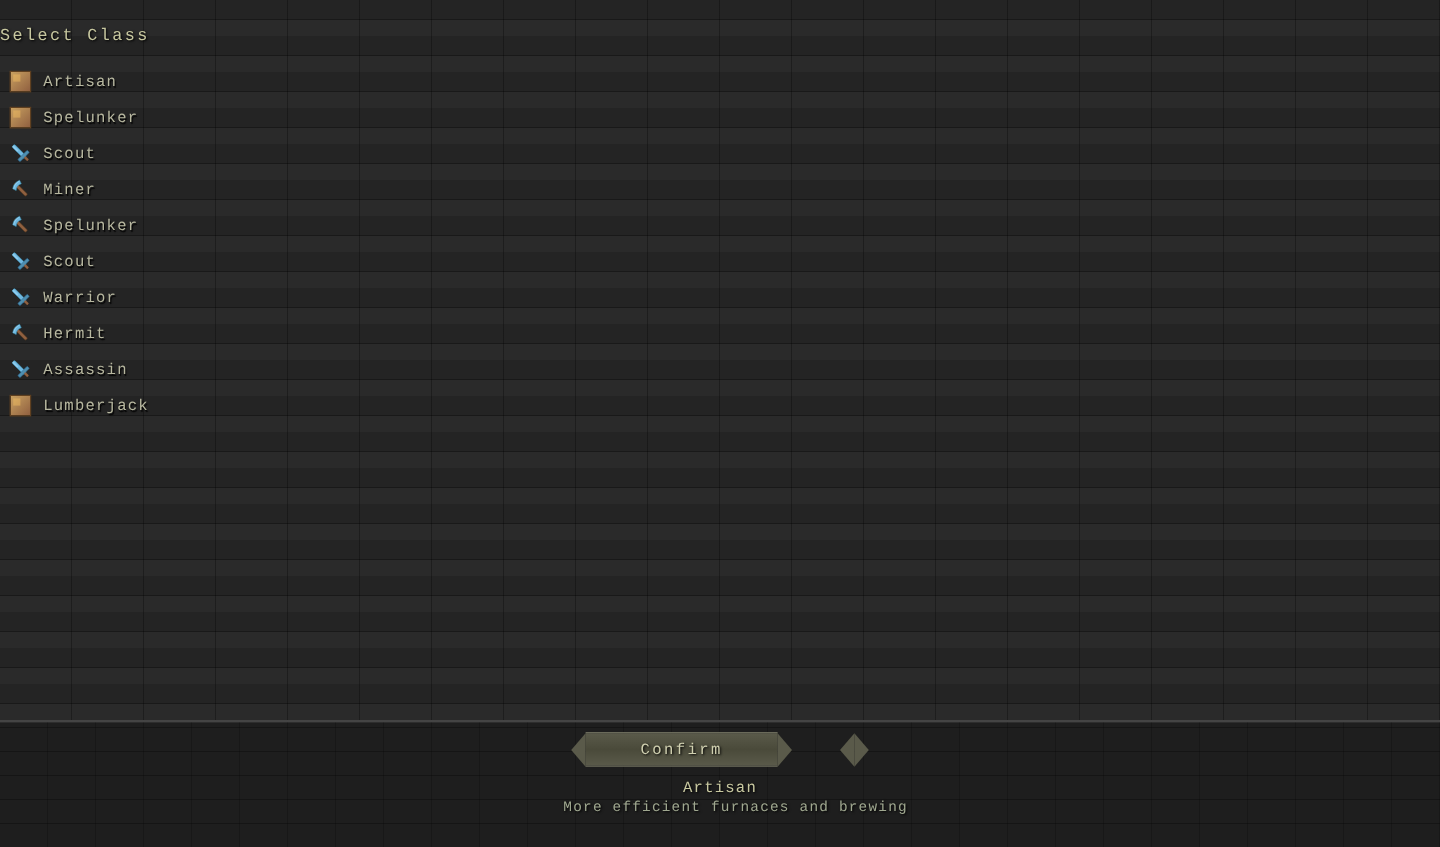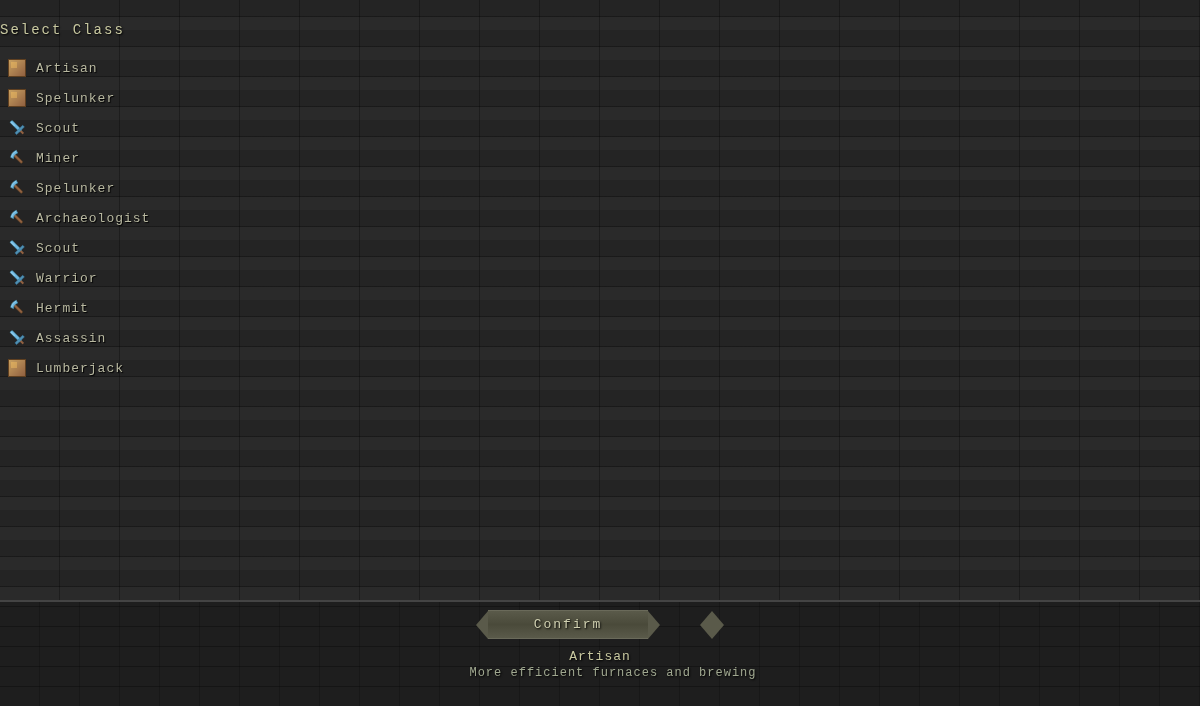--- a/index.html
+++ b/index.html
@@ -285,32 +285,20 @@
         <div class="class-icon">
           <svg width="20" height="20" viewBox="0 0 20 20">
         <g transform="rotate(-45, 10, 10) translate(1,1)">
           <rect x="8" y="2" width="2.5" height="14" fill="#906040" stroke="#604020" stroke-width="0.5" rx="1"></rect>
           <path d="M5,4 Q9,1 14,3 L13,6 Q9,4 6,7 Z" fill="#70b8e0" stroke="#4090b0" stroke-width="0.5"></path>
           <path d="M5.5,4.5 Q9,2 13.5,3.5" stroke="#a0d8f8" stroke-width="0.8" fill="none" opacity="0.7"></path>
         </g>
       </svg>
         </div>
         <span class="class-label">Spelunker</span>
-      </div>
-      <div class="class-item">
-        <div class="class-icon">
-          <svg width="20" height="20" viewBox="0 0 20 20">
-        <g transform="rotate(-45, 10, 10) translate(1,1)">
-          <rect x="8" y="2" width="2.5" height="14" fill="#906040" stroke="#604020" stroke-width="0.5" rx="1"></rect>
-          <path d="M5,4 Q9,1 14,3 L13,6 Q9,4 6,7 Z" fill="#70b8e0" stroke="#4090b0" stroke-width="0.5"></path>
-          <path d="M5.5,4.5 Q9,2 13.5,3.5" stroke="#a0d8f8" stroke-width="0.8" fill="none" opacity="0.7"></path>
-        </g>
-      </svg>
-        </div>
-        <span class="class-label">Archaeologist</span>
       </div>
       <div class="class-item">
         <div class="class-icon">
           <svg width="20" height="20" viewBox="0 0 20 20">
         <g transform="rotate(-45, 10, 10)">
           <rect x="9" y="1" width="3" height="14" fill="#70b8e0" stroke="#4090b0" stroke-width="0.5" rx="1"></rect>
           <rect x="5" y="12" width="11" height="2.5" fill="#5090b0" stroke="#3070a0" stroke-width="0.5" rx="0.5"></rect>
           <rect x="9.5" y="14.5" width="2" height="4" fill="#906040" rx="0.5"></rect>
           <rect x="9.2" y="1" width="1.5" height="6" fill="#a0d8f8" opacity="0.6"></rect>
         </g>

